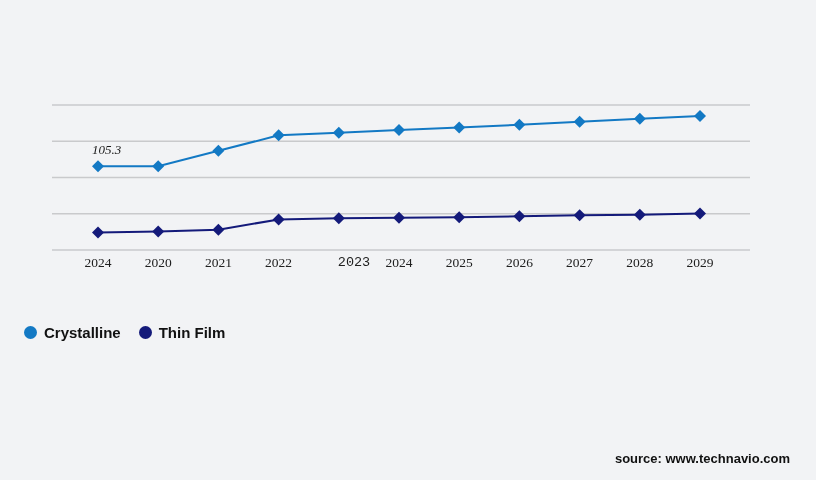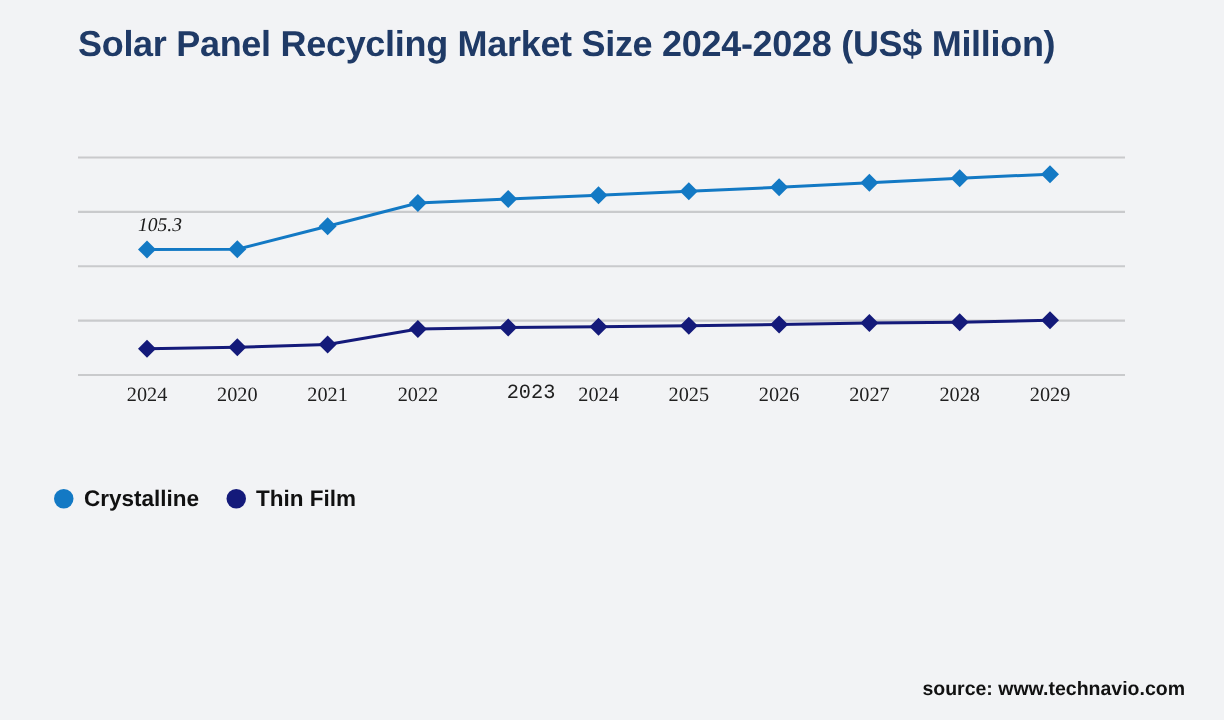--- a/index.html
+++ b/index.html
@@ -54,21 +54,21 @@
   }
   .point-label {
     position: absolute;
     font-size: 13px;
     color: #1a1a1a;
     font-family: "Liberation Serif", serif;
     white-space: nowrap;
   }
   .legend {
     position: absolute;
-    left: 36px;
+    left: 24px;
     top: 324px;
     display: flex;
     align-items: center;
     gap: 18px;
     text-align: center;
   }
   .legend-item {
     display: flex;
     align-items: center;
     gap: 7px;
@@ -95,21 +95,20 @@
     color: #111111;
     white-space: nowrap;
     margin-left: 11px;
   }
 </style>
 </head>
 <body>
 
 <div class="chart-canvas">
 
-  <div class="chart-title">Solar Panel Recycling Market Size 2024-2028 (US$ Million)</div>
 
   <svg class="plot-svg" width="816" height="480">
     <g id="gridlines-group">
         <line x1="52" x2="750" y1="105" y2="105" stroke="#c9cacc" stroke-width="1.4"></line>
         <line x1="52" x2="750" y1="141.25" y2="141.25" stroke="#c9cacc" stroke-width="1.4"></line>
         <line x1="52" x2="750" y1="177.5" y2="177.5" stroke="#c9cacc" stroke-width="1.4"></line>
         <line x1="52" x2="750" y1="213.75" y2="213.75" stroke="#c9cacc" stroke-width="1.4"></line>
         <line x1="52" x2="750" y1="250" y2="250" stroke="#c9cacc" stroke-width="1.4"></line>
       </g>
     <g id="series-1-group">

